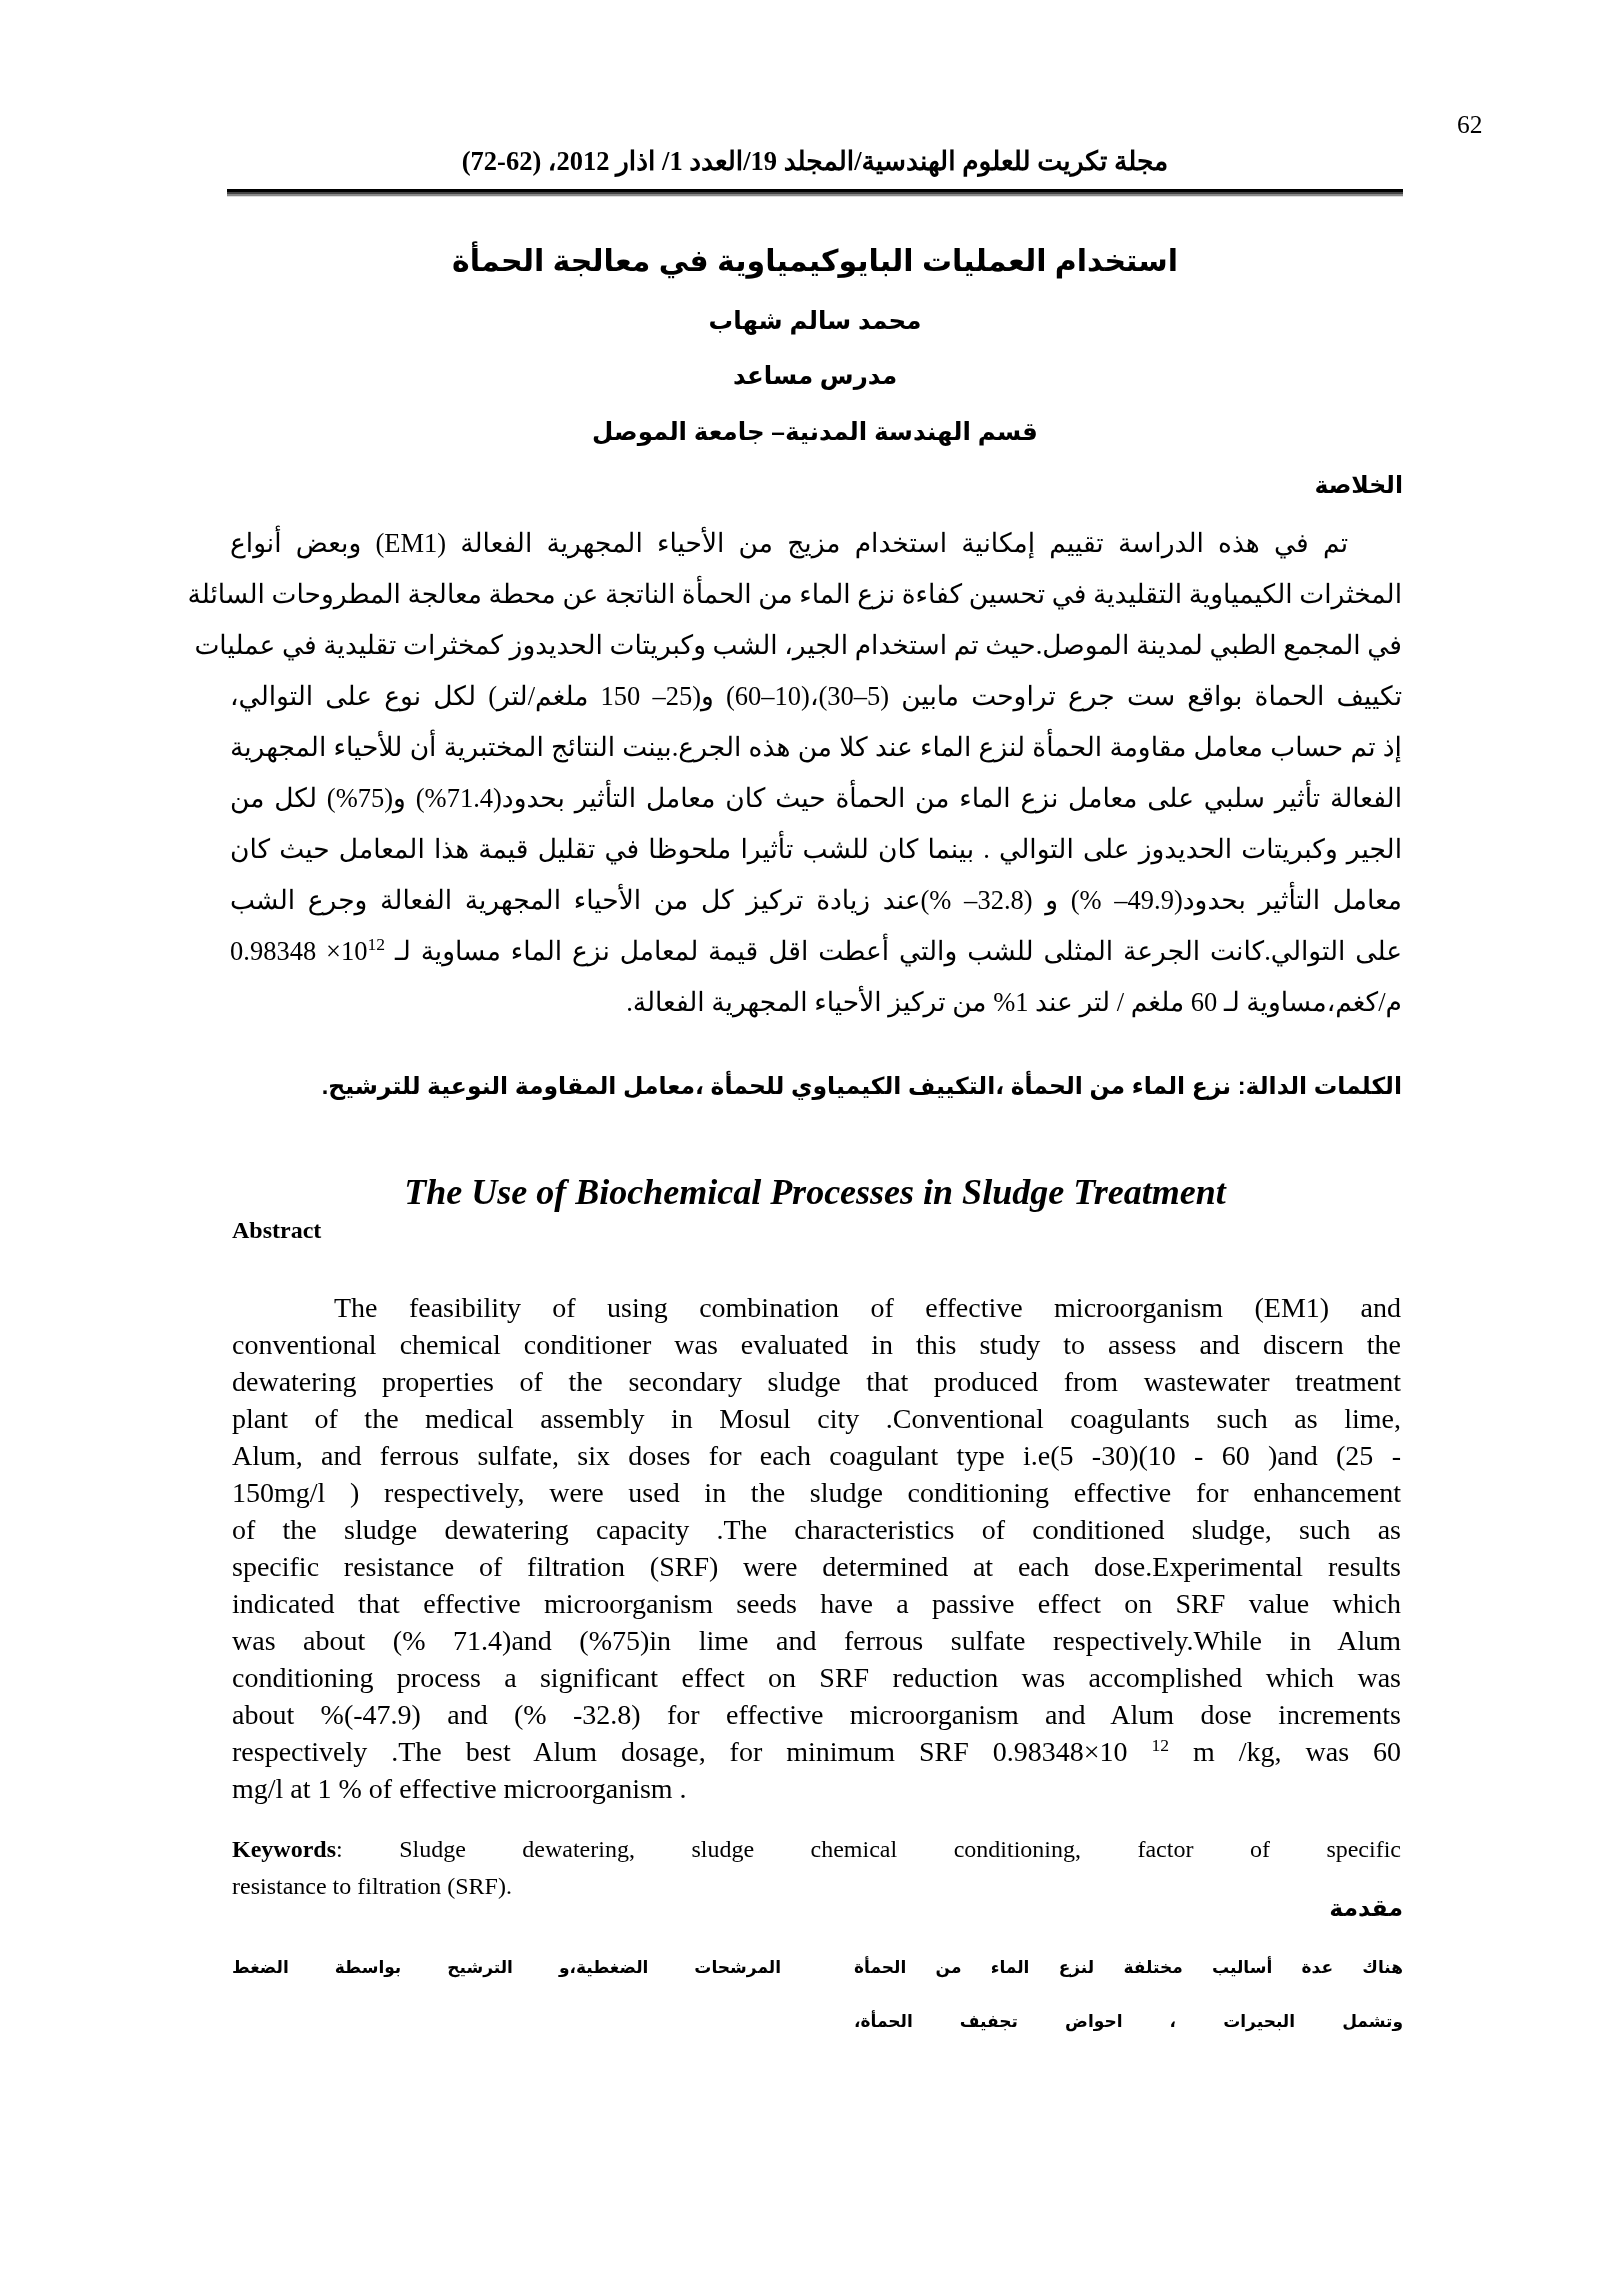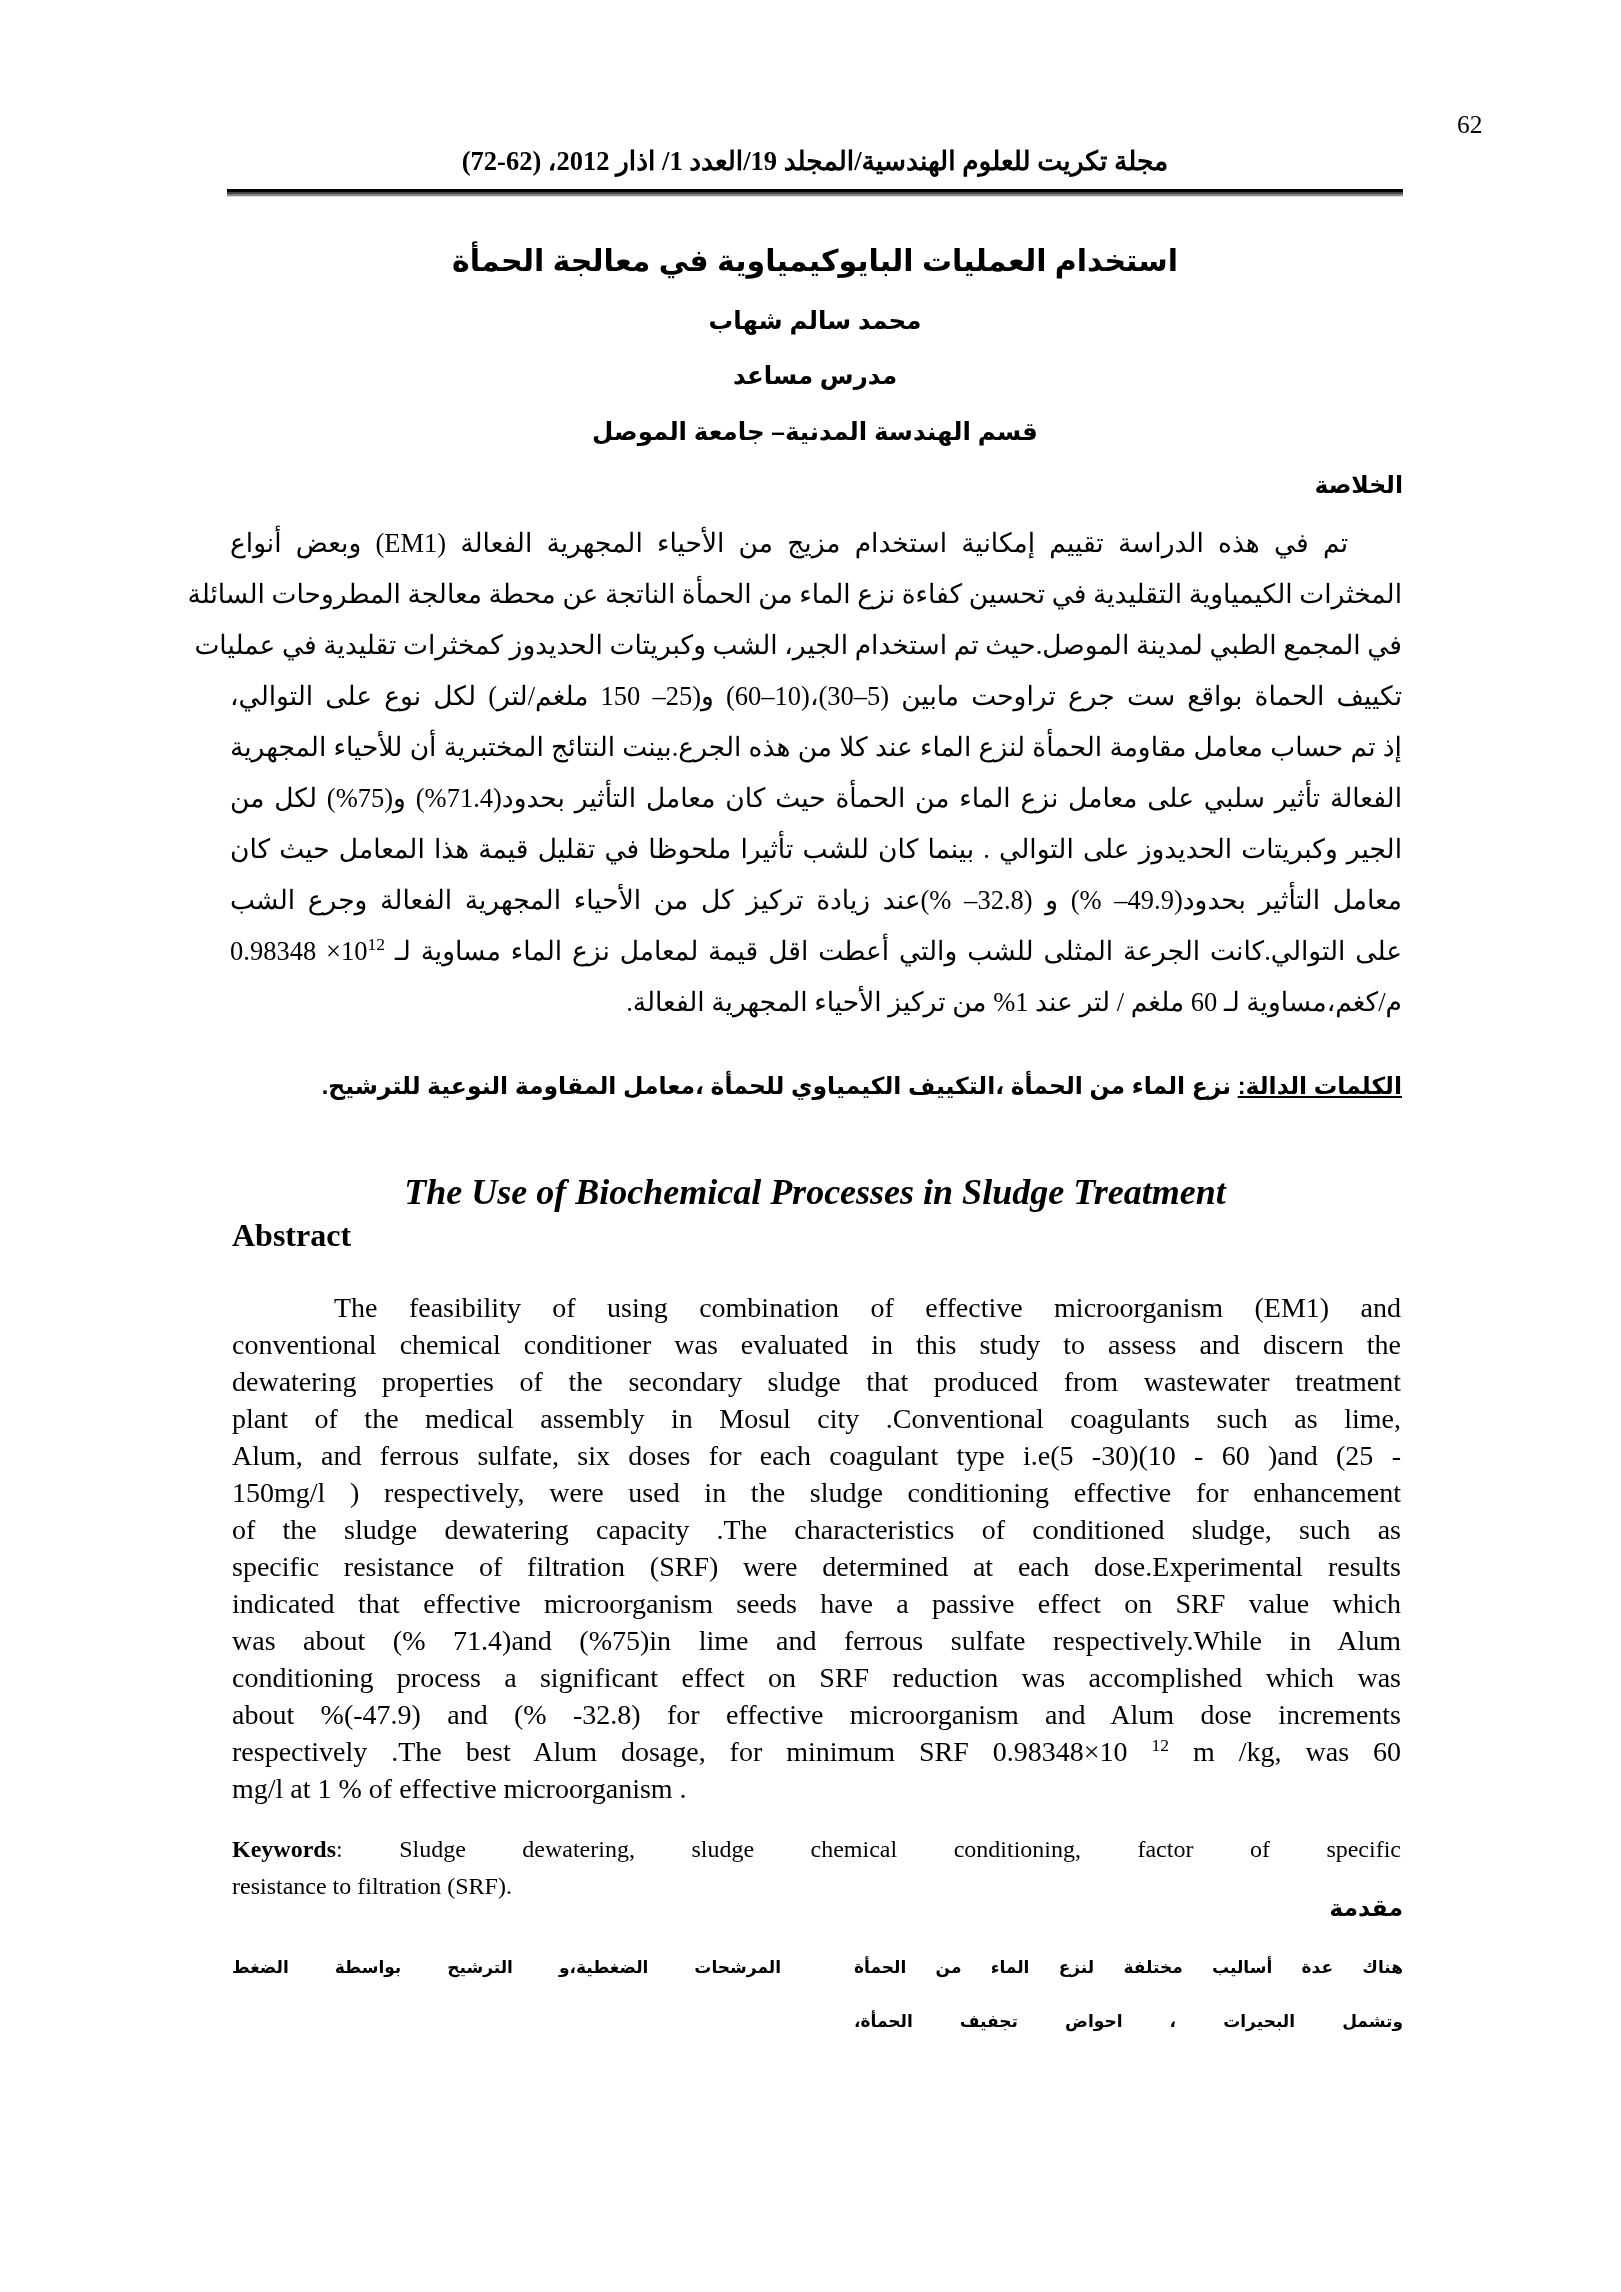--- a/index.html
+++ b/index.html
@@ -17,24 +17,24 @@
   #ar-author { top: 306px; font-size: 24.5px; }
   #ar-position { top: 361px; font-size: 24.5px; }
   #ar-affiliation { top: 417px; font-size: 24.5px; }
   #ar-abstract-heading { position: absolute; right: 218px; top: 471px; font-size: 23.5px; font-weight: bold; direction: rtl; }
 
   #ar-abstract { position: absolute; left: 230px; width: 1172px; top: 518px; direction: rtl; font-size: 26.5px; line-height: 51px; text-align: justify; text-align-last: auto; }
   .ar-line { display: block; text-align: justify; text-align-last: justify; white-space: nowrap; height: 51px; }
   .ar-line.last { text-align-last: right; }
   .ar-line.first { padding-right: 54px; }
   #ar-keywords { position: absolute; left: 230px; width: 1172px; top: 1072px; direction: rtl; font-size: 23.5px; font-weight: bold; }
-  #ar-keywords .kw-label { font-weight: bold; text-decoration: underline; }
+  #ar-keywords .kw-label { font-weight: bold; }
 
   #en-title { position: absolute; left: 227px; width: 1176px; top: 1171px; text-align: center; font-size: 36px; font-style: italic; font-weight: bold; }
-  #en-abstract-heading { position: absolute; left: 232px; top: 1217px; font-size: 32px; font-weight: bold; }
+  #en-abstract-heading { position: absolute; left: 232px; top: 1217px; font-size: 24px; font-weight: bold; }
 
   #en-abstract { position: absolute; left: 232px; width: 1169px; top: 1279px; font-size: 28px; line-height: 37px; }
   .en-line { display: block; white-space: nowrap; text-align: justify; text-align-last: justify; height: 37px; }
   .en-line.first { padding-left: 102px; margin-top: 10px; }
   .en-line.last { text-align-last: left; }
   sup { font-size: 17.6px; line-height: 0; }
 
   #en-keywords { position: absolute; left: 232px; width: 1169px; top: 1831px; font-size: 24px; line-height: 37px; }
   #en-keywords .kw-label { font-weight: bold; }
 

